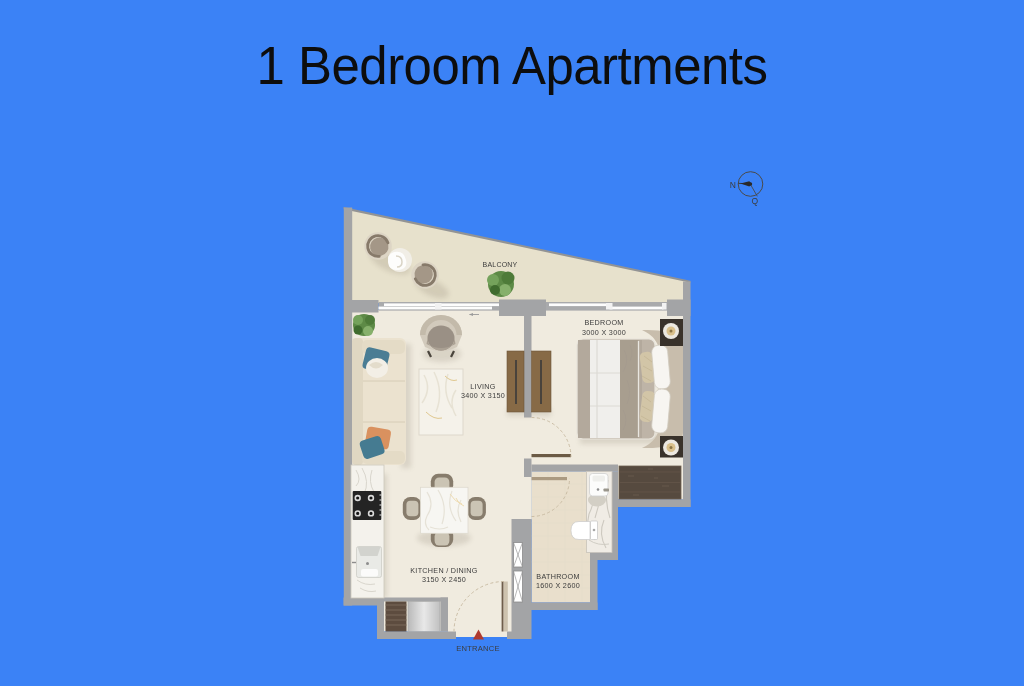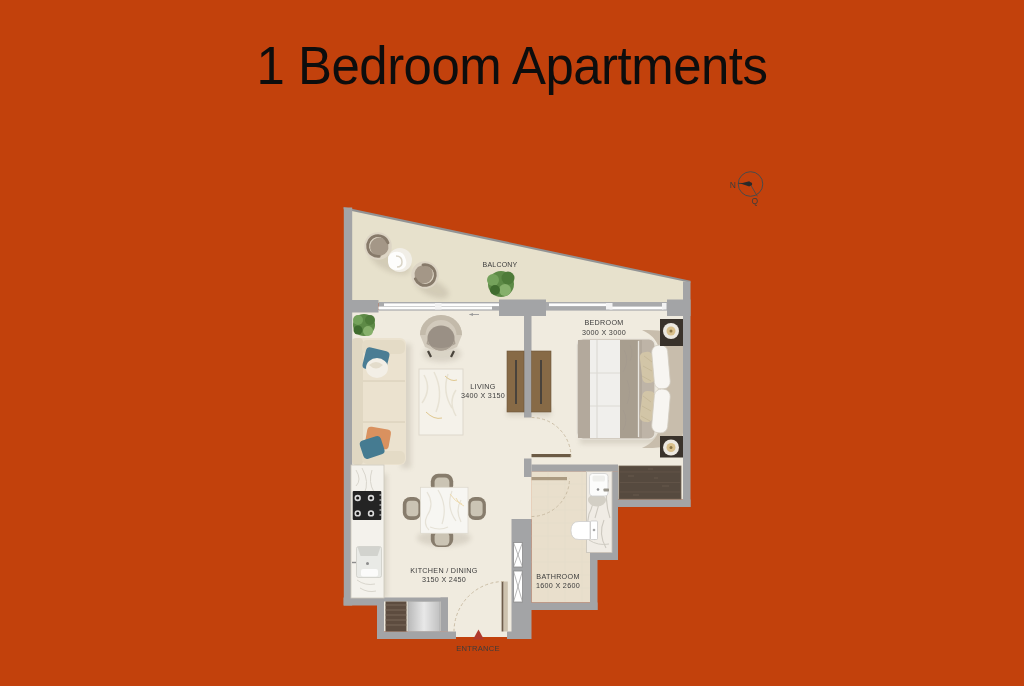--- a/index.html
+++ b/index.html
@@ -1,16 +1,16 @@
 <!DOCTYPE html>
 <html><head>
 <meta charset="utf-8">
 <style>
   html,body{margin:0;padding:0;background:#fff;}
-  .page{position:relative;width:1024px;height:686px;background:#c2410c;overflow:hidden;
+  .page{position:relative;width:1024px;height:686px;background:#3b82f6;overflow:hidden;
         font-family:"Liberation Sans", sans-serif;}
   .title{position:absolute;left:0;top:34px;width:1024px;text-align:center;
          font-size:54px;color:#0d0d0d;letter-spacing:-0.5px;transform:scaleX(0.942);transform-origin:512px 0;}
   svg{position:absolute;left:0;top:0;}
   text{font-family:"Liberation Sans", sans-serif;fill:#3c3c3c;}
 </style>
 </head>
 <body>
 <div class="page">
 

